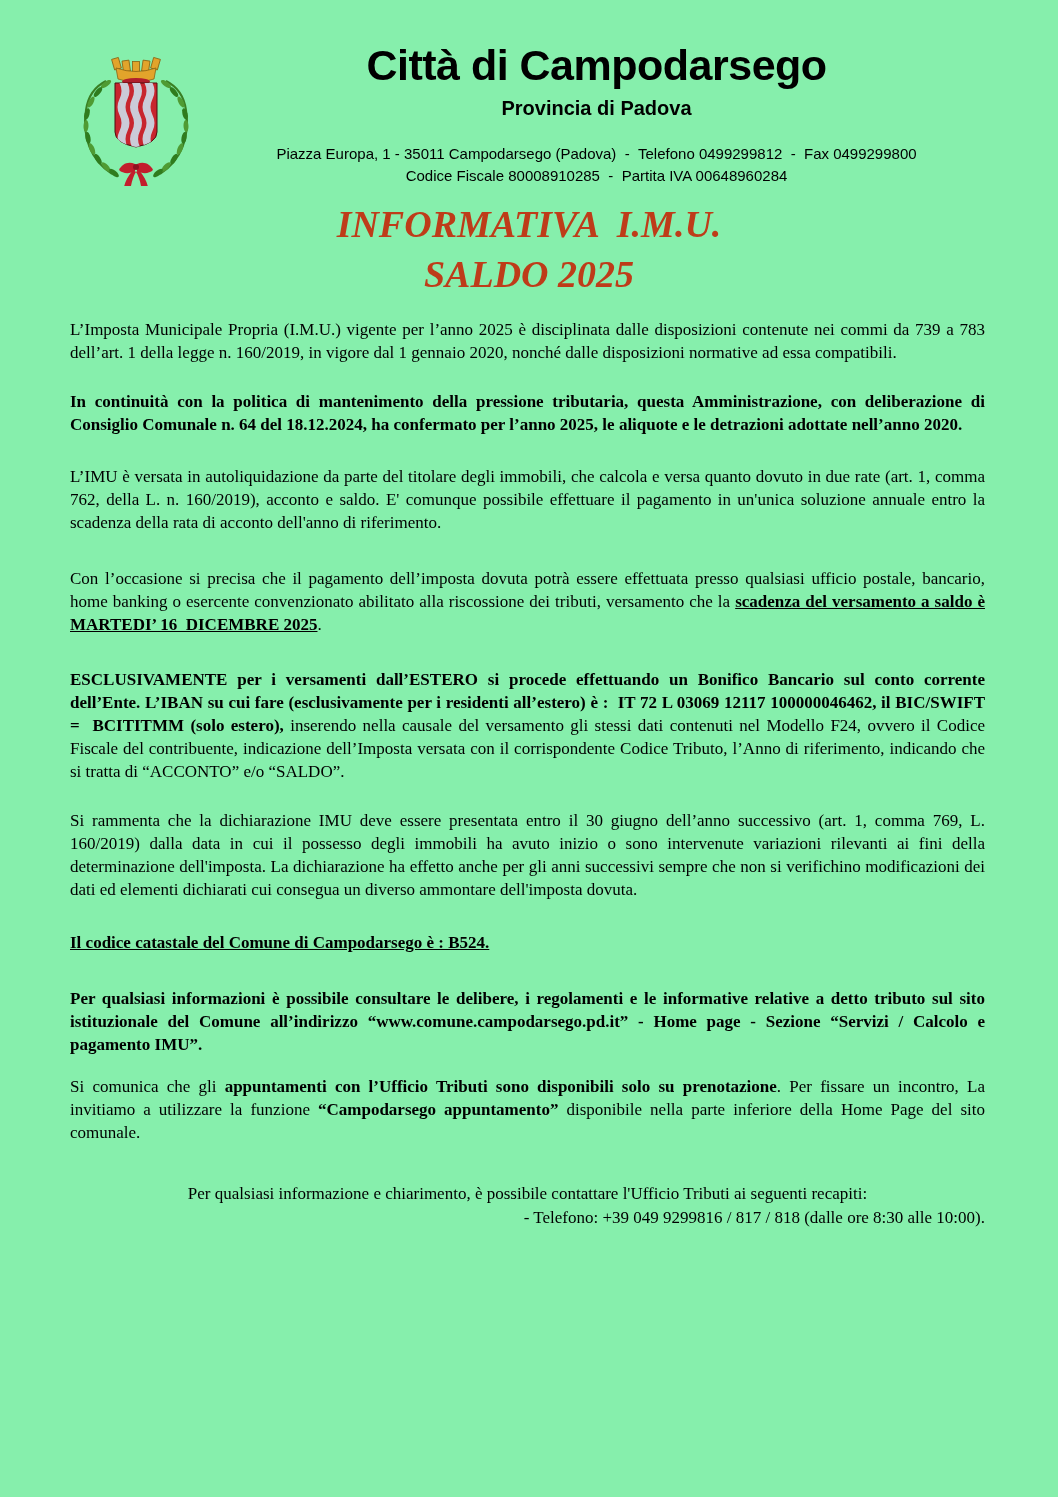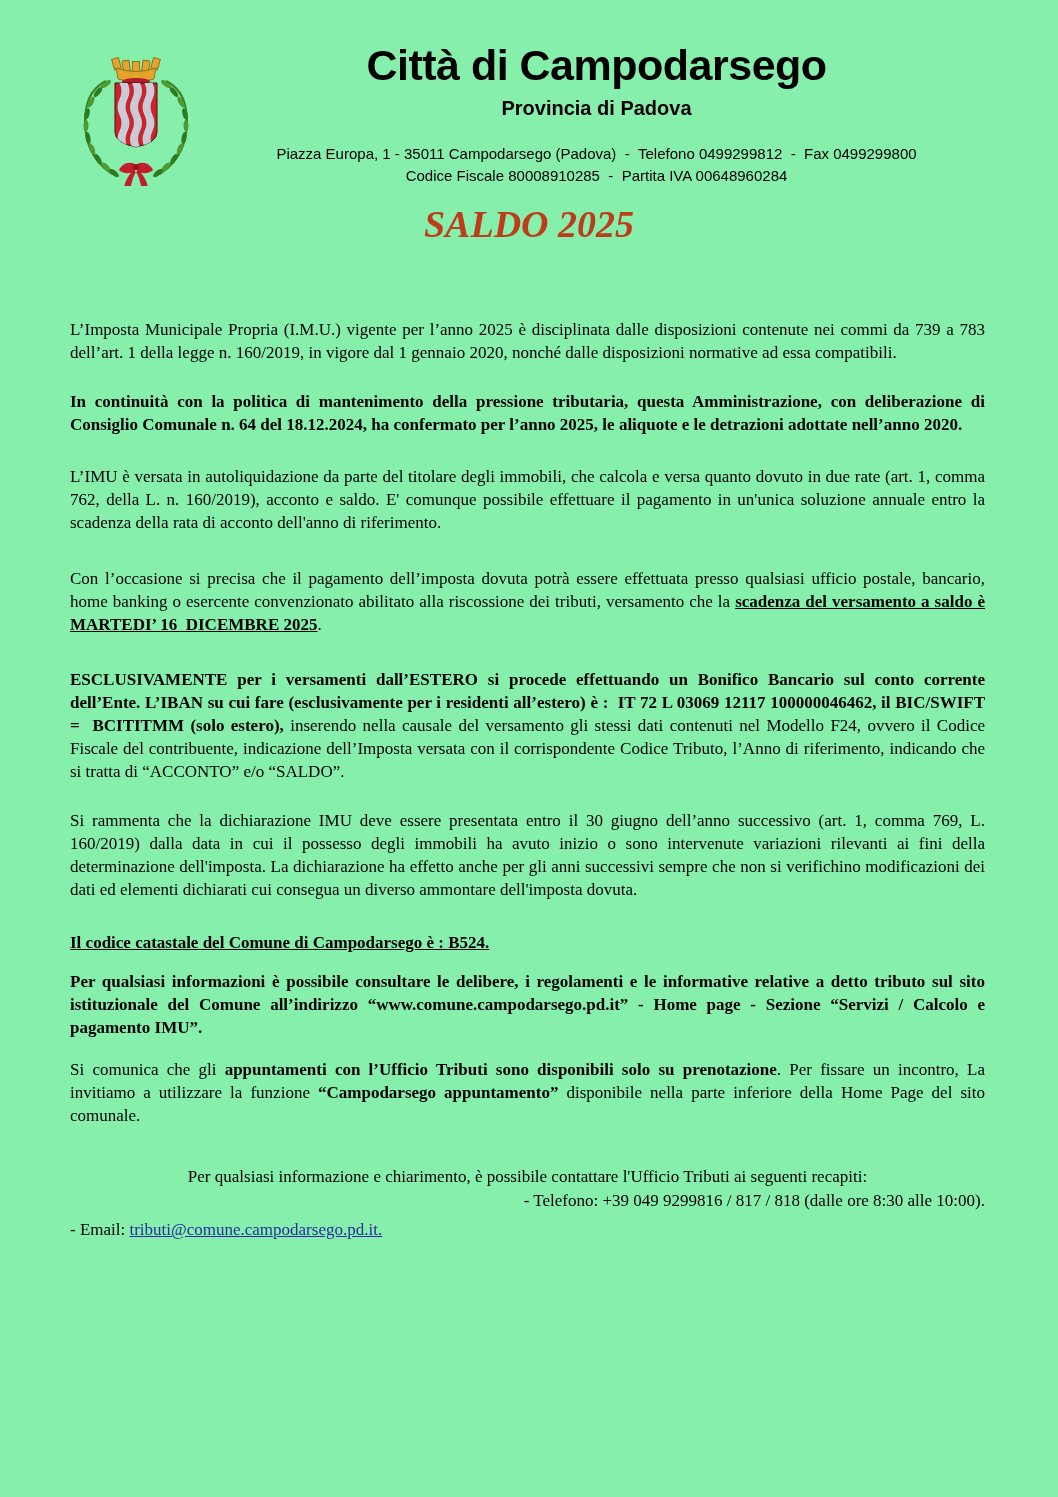--- a/index.html
+++ b/index.html
@@ -49,21 +49,21 @@
     width: 915px;
     font-size: 17px;
     line-height: 23px;
   }
   .para { margin: 0 0 26px 0; text-align: justify; }
   .p2  { margin-bottom: 29px; }
   .p3  { margin-bottom: 33px; }
   .p4  { margin-bottom: 32px; }
   .p5  { }
   .p6  { margin-bottom: 30px; }
-  .p7  { margin-bottom: 16px; }
+  .p7  { margin-bottom: 33px; }
   .p8  { margin-bottom: 19px; }
   .p9  { margin-bottom: 38px; }
   .p10 { margin-bottom: 1px;  text-align: center; }
   .p11 { margin-bottom: 6px;  text-align: right; }
   .p12 { margin-bottom: 0;    text-align: left; }
   .bold { font-weight: bold; }
   .uline { text-decoration: underline; }
   .email-link { text-decoration: underline; cursor: pointer; }
 </style>
 </head>
@@ -132,20 +132,21 @@
   </div>
 
   <div class="head-text">
     <div class="city">Città di Campodarsego</div>
     <div class="province">Provincia di Padova</div>
     <div class="addr first">Piazza Europa, 1 - 35011 Campodarsego (Padova) &nbsp;- &nbsp;Telefono 0499299812 &nbsp;- &nbsp;Fax 0499299800</div>
     <div class="addr">Codice Fiscale 80008910285 &nbsp;- &nbsp;Partita IVA 00648960284</div>
   </div>
 
   <h1 class="doc-title" style="color: rgb(190, 60, 25);">
+    <span class="tl">INFORMATIVA &nbsp;I.M.U.</span>
     <span class="tl">SALDO 2025</span>
   </h1>
 
   <main class="doc-body">
     <p class="para p1"><span>L’Imposta Municipale Propria (I.M.U.) vigente per l’anno 2025 è disciplinata dalle disposizioni contenute nei commi da 739 a 783 dell’art. 1 della legge n. 160/2019, in vigore dal 1 gennaio 2020, nonché dalle disposizioni normative ad essa compatibili.</span></p>
 
     <p class="para p2 bold"><span>In continuità con la politica di mantenimento della pressione tributaria, questa Amministrazione, con deliberazione di Consiglio Comunale n. 64 del 18.12.2024, ha confermato per l’anno 2025, le aliquote e le detrazioni adottate nell’anno 2020.</span></p>
 
     <p class="para p3"><span>L’IMU è versata in autoliquidazione da parte del titolare degli immobili, che calcola e versa quanto dovuto in due rate (art. 1, comma 762, della L. n. 160/2019), acconto e saldo. E' comunque possibile effettuare il pagamento in un'unica soluzione annuale entro la scadenza della rata di acconto dell'anno di riferimento.</span></p>
 
@@ -158,16 +159,15 @@
     <p class="para p7 bold uline"><span>Il codice catastale del Comune di Campodarsego è : B524.</span></p>
 
     <p class="para p8 bold"><span>Per qualsiasi informazioni è possibile consultare le delibere, i regolamenti e le informative relative a detto tributo sul sito istituzionale del Comune all’indirizzo “www.comune.campodarsego.pd.it” - Home page - Sezione “Servizi / Calcolo e pagamento IMU”.</span></p>
 
     <p class="para p9"><span>Si comunica che gli </span><span class="bold">appuntamenti con l’Ufficio Tributi sono disponibili solo su prenotazione</span><span>. Per fissare un incontro, La invitiamo a utilizzare la funzione </span><span class="bold">“Campodarsego appuntamento”</span><span> disponibile nella parte inferiore della Home Page del sito comunale.</span></p>
 
     <p class="para p10"><span>Per qualsiasi informazione e chiarimento, è possibile contattare l'Ufficio Tributi ai seguenti recapiti:</span></p>
 
     <p class="para p11"><span>- Telefono: +39 049 9299816 / 817 / 818 (dalle ore 8:30 alle 10:00).</span></p>
 
-    <p class="para p12"><span>- Email: </span><a class="email-link" style="color: rgb(43, 43, 163);">tributi@comune.campodarsego.pd.it.</a></p>
   </main>
 
 </div>
 
 </body></html>

